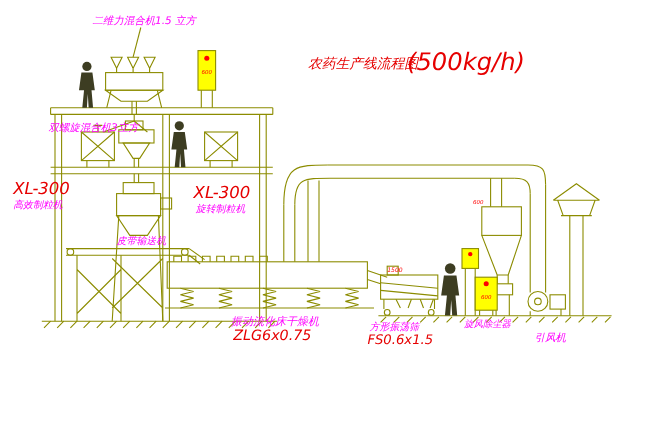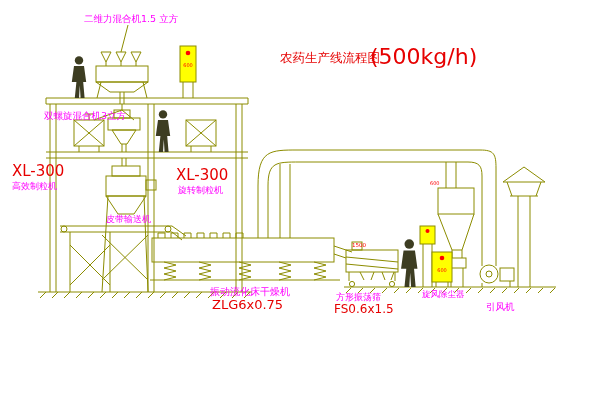--- a/index.html
+++ b/index.html
@@ -7,21 +7,21 @@
     --line:#8c8c00;
     --label:#ff00ff;
     --model:#e60000;
     --panel:#ffff00;
     --accent:#ff0000;
     --figure:#3d3d22;
   }
   html,body{margin:0;padding:0;background:#fff;}
   .stage{
     position:relative;width:600px;height:403px;background:var(--background);
-    font-family:"DejaVu Sans",sans-serif;overflow:hidden;
+    font-family:"DejaVu Sans",sans-serif;overflow:hidden;font-style:italic;
   }
   svg{display:block;}
   .ln{stroke:var(--line);fill:none;stroke-width:1;}
   .panel{fill:var(--panel);stroke:var(--line);stroke-width:1;}
   .dot{fill:var(--accent);stroke:none;}
   .fig{fill:var(--figure);stroke:none;}
   text{font-family:"DejaVu Sans",sans-serif;}
   .t-label{fill:var(--label);}
   .t-model{fill:var(--model);}
   .t-tiny{fill:var(--accent);}

